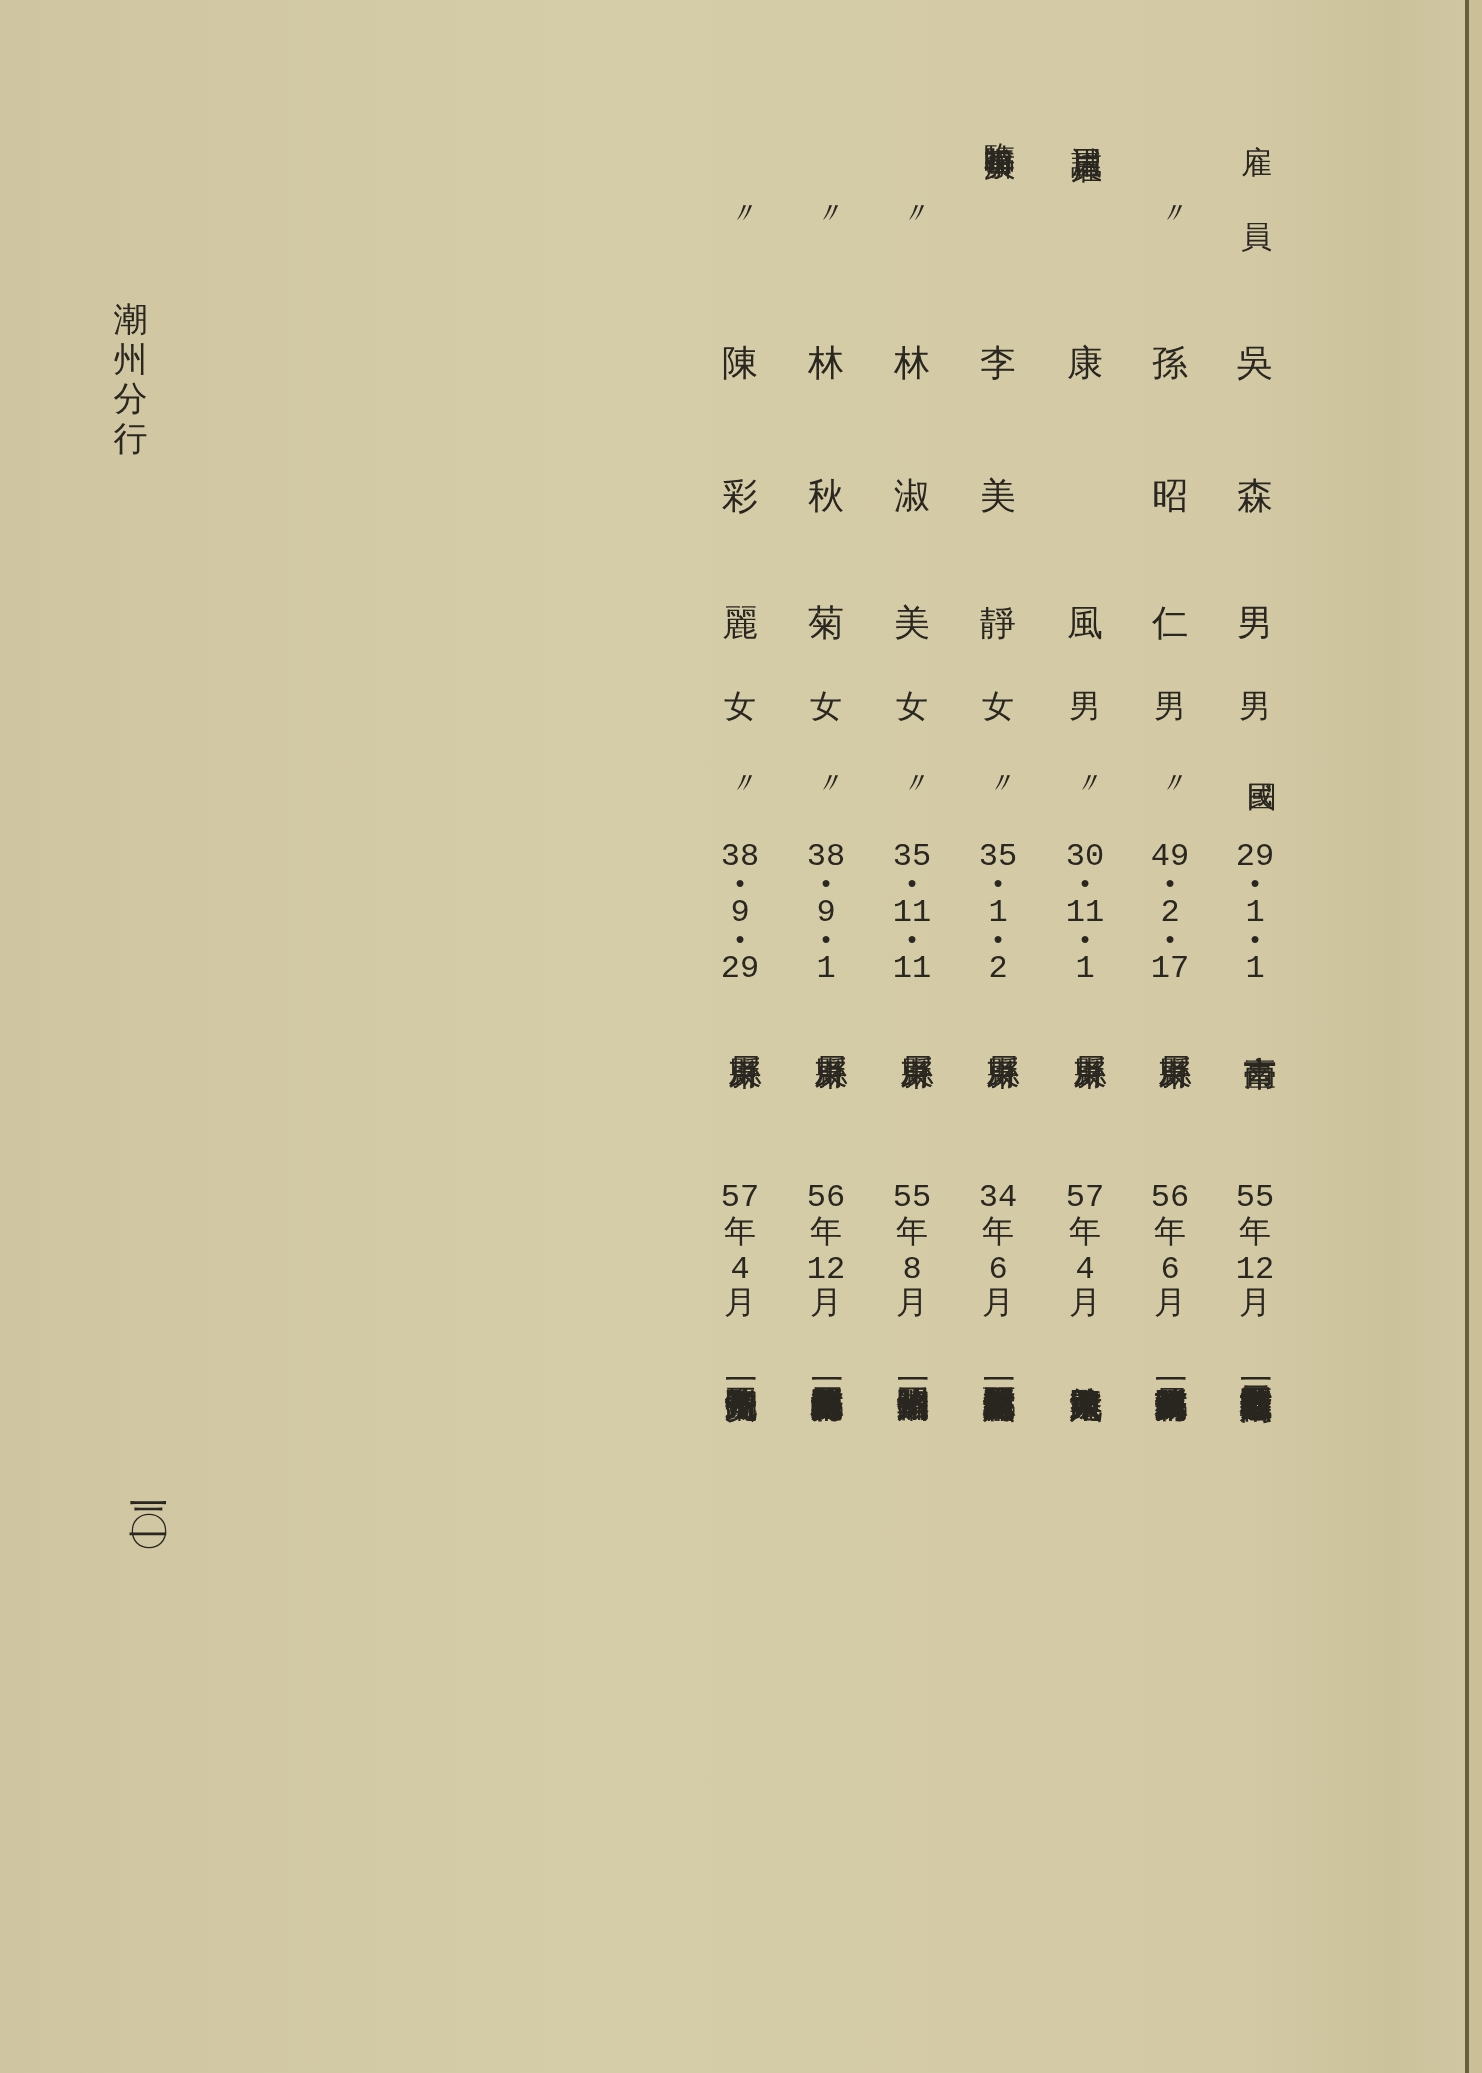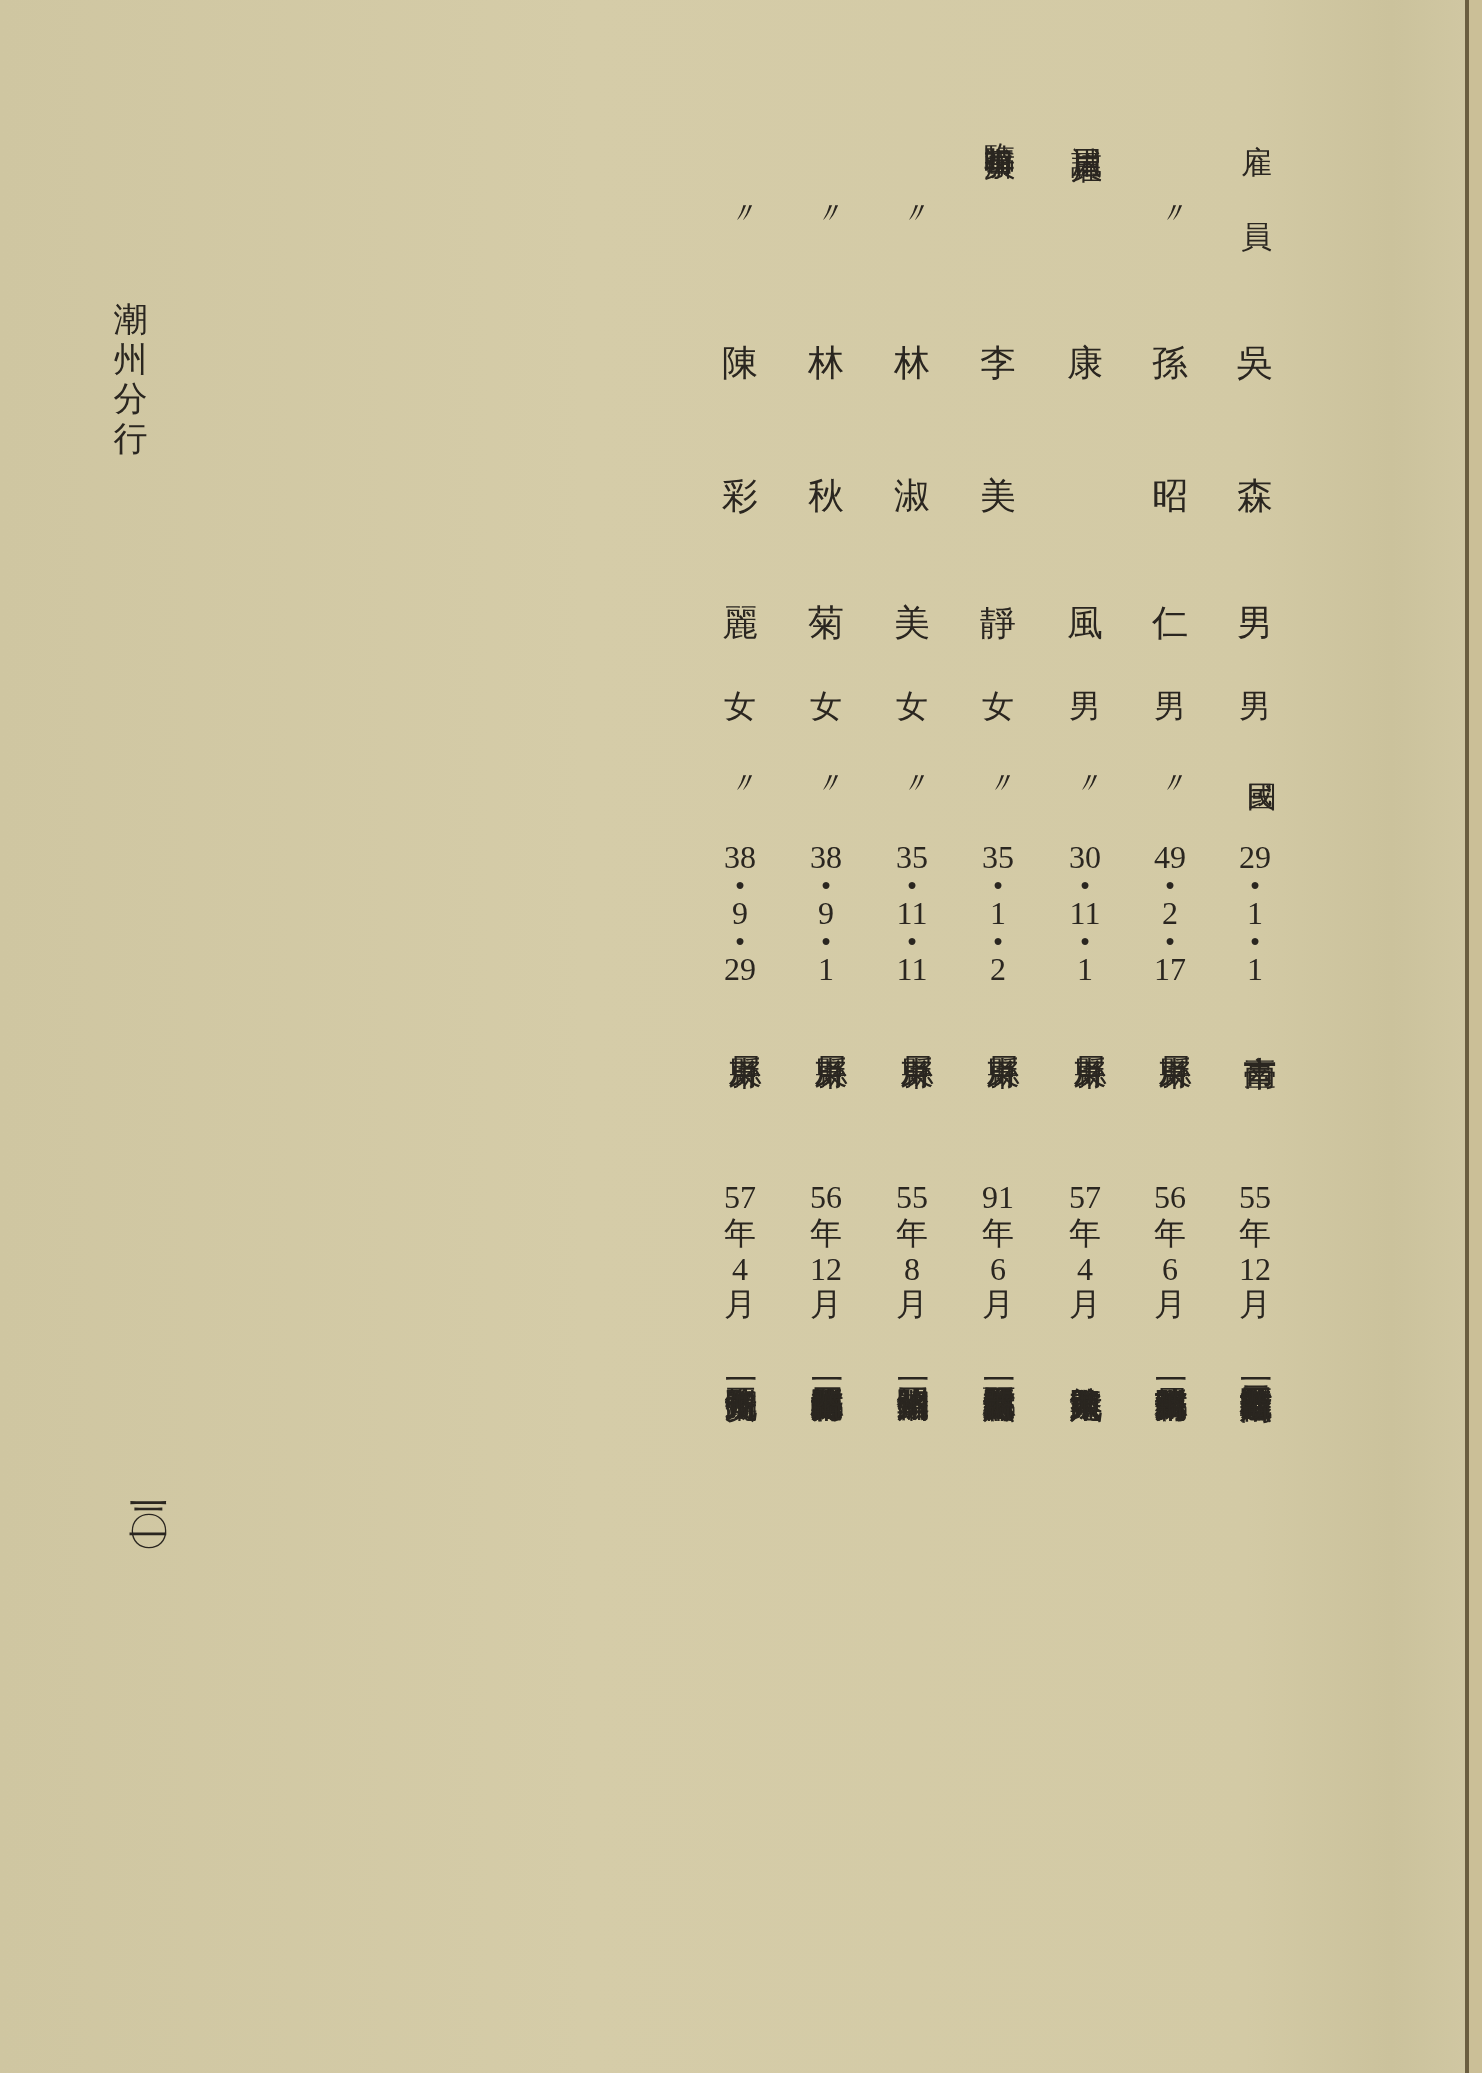--- a/index.html
+++ b/index.html
@@ -20,21 +20,21 @@
     .spine-edge {
       position: absolute; left: 1469px; top: 0; width: 13px; height: 2073px;
       background: #cbbf97;
     }
     .cell { position: absolute; width: 60px; text-align: center; font-size: 36px; line-height: 1; }
     .ditto { font-size: 30px; font-style: italic; letter-spacing: -4px; }
     .vtext { writing-mode: vertical-rl; text-orientation: upright; }
     .branch { position: absolute; left: 108px; top: 275px; font-size: 34px; letter-spacing: 40px; }
     .pagenum { position: absolute; left: 122px; top: 1480px; font-size: 40px; letter-spacing: 2px; }
     .title { font-size: 31px; letter-spacing: 2px; line-height: 1.3; }
-    .date { position: absolute; width: 60px; text-align: center; font-family: Liberation Serif, serif; font-size: 32px; line-height: 1.2; }
+    .date { position: absolute; width: 60px; text-align: center; font-family: Liberation Mono, monospace; font-size: 32px; line-height: 1.2; }
     .date .dot { font-size: 16px; line-height: 1.1; }
     .addr { position: absolute; font-size: 33px; line-height: 1.28; letter-spacing: 0; }
   </style>
 </head>
 <body>
 
 <div class="page"></div>
 <div class="spine-line"></div>
 <div class="spine-edge"></div>
 
@@ -120,21 +120,21 @@
       <div class="cell ditto" style="left: 968px; top: 768px;">〃</div>
       <div class="date" style="left: 968px; top: 838px;">
         <div>35</div>
         <div class="dot">●</div>
         <div>1</div>
         <div class="dot">●</div>
         <div>2</div>
       </div>
       <div class="cell vtext" style="left: 976px; top: 1030px; width: 44px; font-size: 33px;">屏東縣</div>
       <div class="date" style="left: 968px; top: 1180px; line-height: 1.12;">
-        <div>91</div>
+        <div>34</div>
         <div>年</div>
         <div>6</div>
         <div>月</div>
       </div>
       <div class="addr vtext" style="left: 976px; top: 1362px; width: 44px;">屏東縣竹田鄉頭崙村三山路一六號</div>
     </div>
     <div>
       <div class="cell ditto" style="left: 882px; top: 198px;">〃</div>
       <div class="cell" style="left: 882px; top: 345px;">林</div>
       <div class="cell" style="left: 882px; top: 478px;">淑</div>

